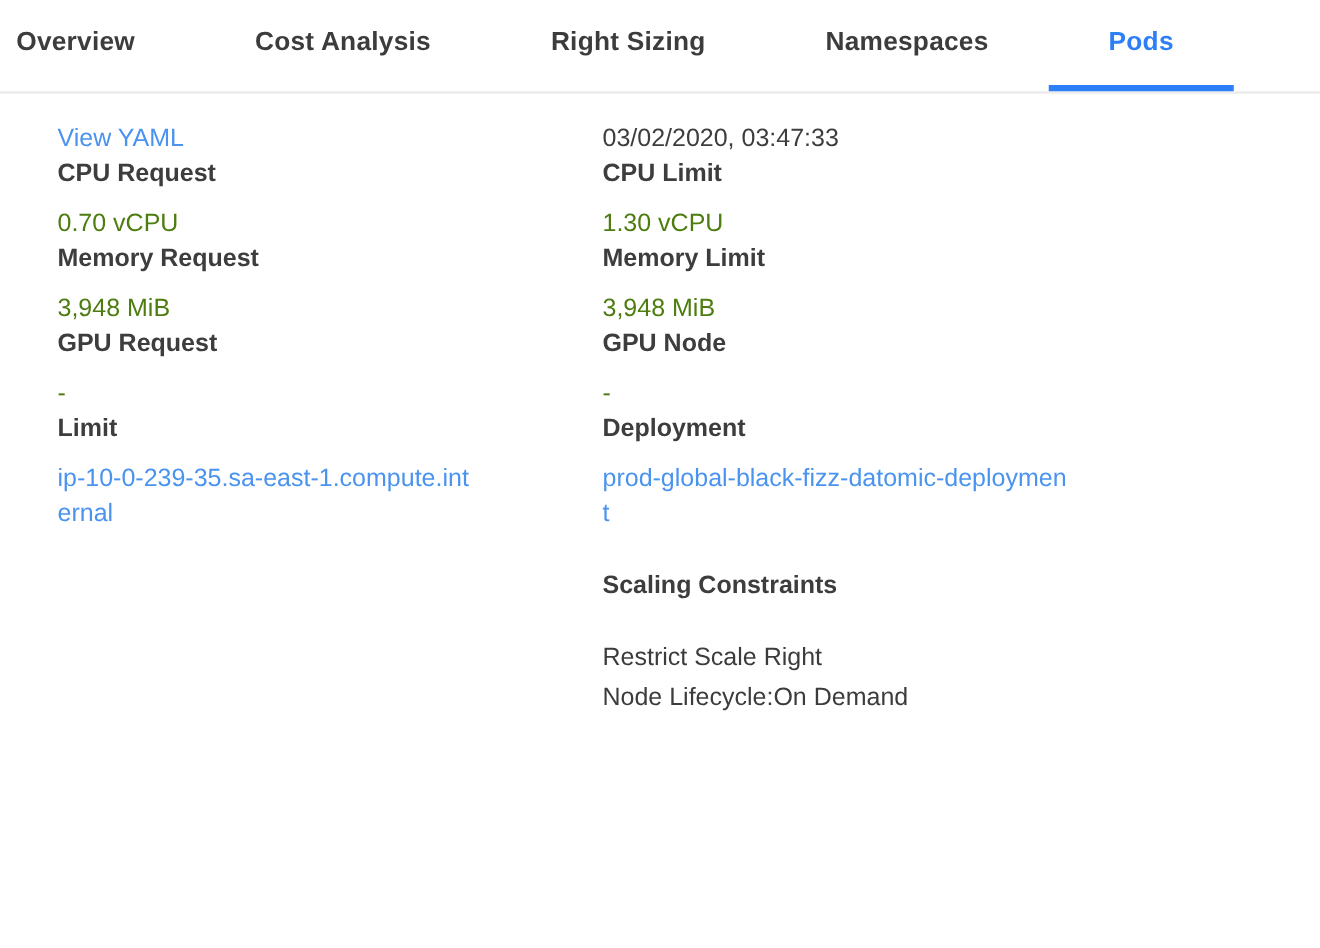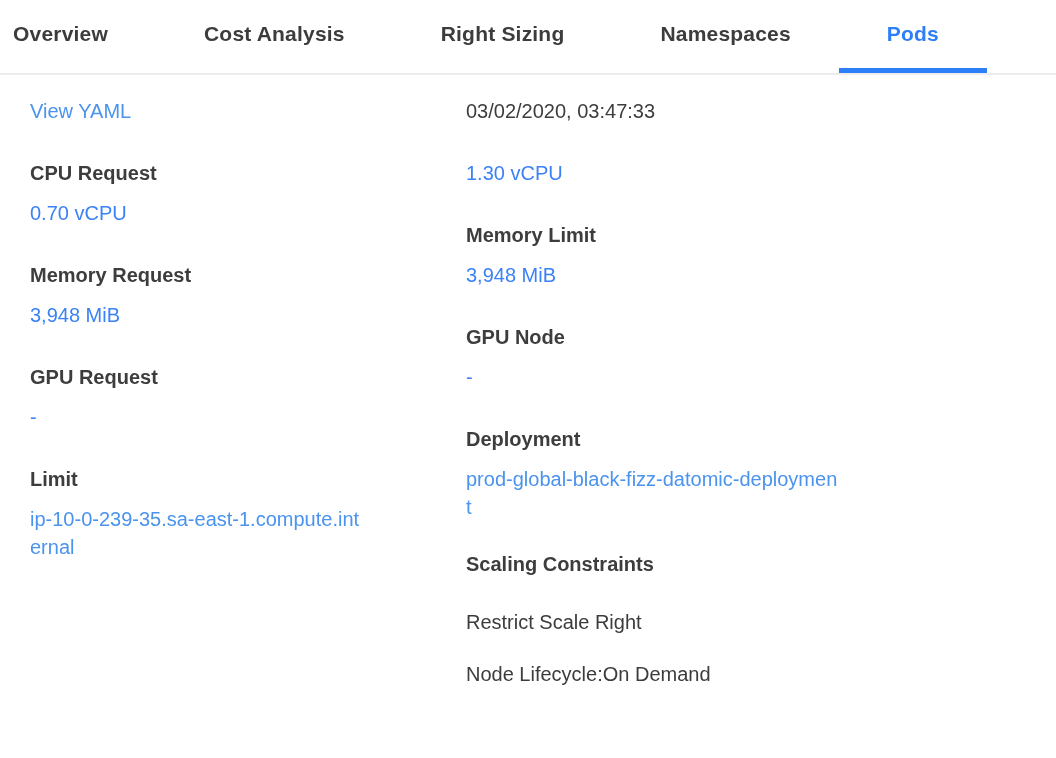--- a/index.html
+++ b/index.html
@@ -34,55 +34,55 @@
     white-space: nowrap;
   }
   .tab.active {
     color: #2d7ff8;
     border-bottom-color: #2d7ff8;
   }
 
   
   .details {
     display: flex;
-    padding-left: 30px;
+    padding-left: 46px;
   }
   .col-left  { width: 436px; flex: 0 0 436px; }
   .col-right { flex: 1 1 auto; max-width: 560px; }
 
   .line {
     margin-top: 22px;
     font-size: 20px;
     line-height: 28px;
   }
-  .group { margin-top: 34px; }
+  .group { }
   .group:first-of-type { margin-top: 35px; }
   .label {
     font-size: 20px;
     line-height: 28px;
     font-weight: 700;
     color: #3d3d3d;
   }
   .value {
     margin-top: 12px;
     font-size: 20px;
     line-height: 28px;
-    color: #3b82f6;
+    color: #4d7c0f;
   }
   a.link, .value.link {
     color: #4a93ee;
     text-decoration: none;
     cursor: pointer;
   }
   .col-left .value.link  { max-width: 330px; word-break: break-all; }
   .col-right .value.link { max-width: 372px; word-break: break-all; }
 
   .scaling-label { margin-top: 29px; }
   .scaling-item-1 { margin-top: 30px; font-size: 20px; line-height: 28px; color: #3c3c3c; }
-  .scaling-item-2 { margin-top: 24px; font-size: 20px; line-height: 28px; color: #3c3c3c; }
+  .scaling-item-2 { margin-top: 4px; font-size: 20px; line-height: 28px; color: #3c3c3c; }
 </style>
 </head>
 <body>
 
 <div class="tabbar">
   <div class="tab">Overview</div>
   <div class="tab">Cost Analysis</div>
   <div class="tab">Right Sizing</div>
   <div class="tab">Namespaces</div>
   <div class="tab active">Pods</div>
@@ -113,20 +113,21 @@
     <div class="group">
       <div class="label">Limit</div>
       <div class="value link">ip-10-0-239-35.sa-east-1.compute.internal</div>
     </div>
   </div>
 
   <div class="col-right">
     <div class="line">03/02/2020, 03:47:33</div>
 
     <div class="group">
+      <div class="label">CPU Limit</div>
       <div class="value">1.30 vCPU</div>
     </div>
 
     <div class="group">
       <div class="label">Memory Limit</div>
       <div class="value">3,948 MiB</div>
     </div>
 
     <div class="group">
       <div class="label">GPU Node</div>

